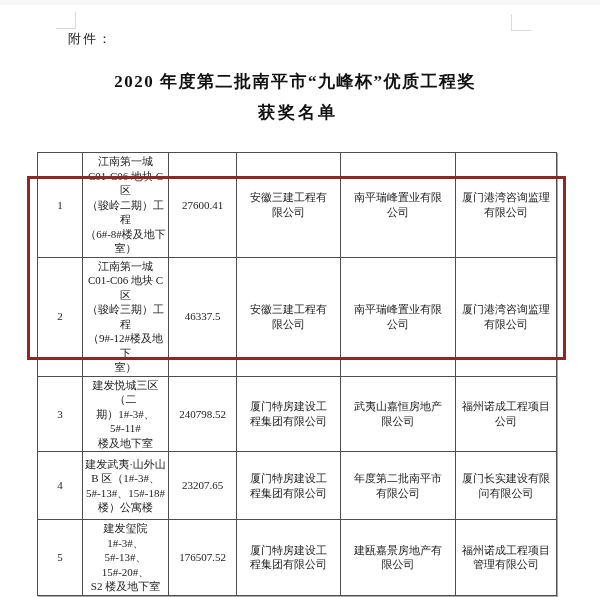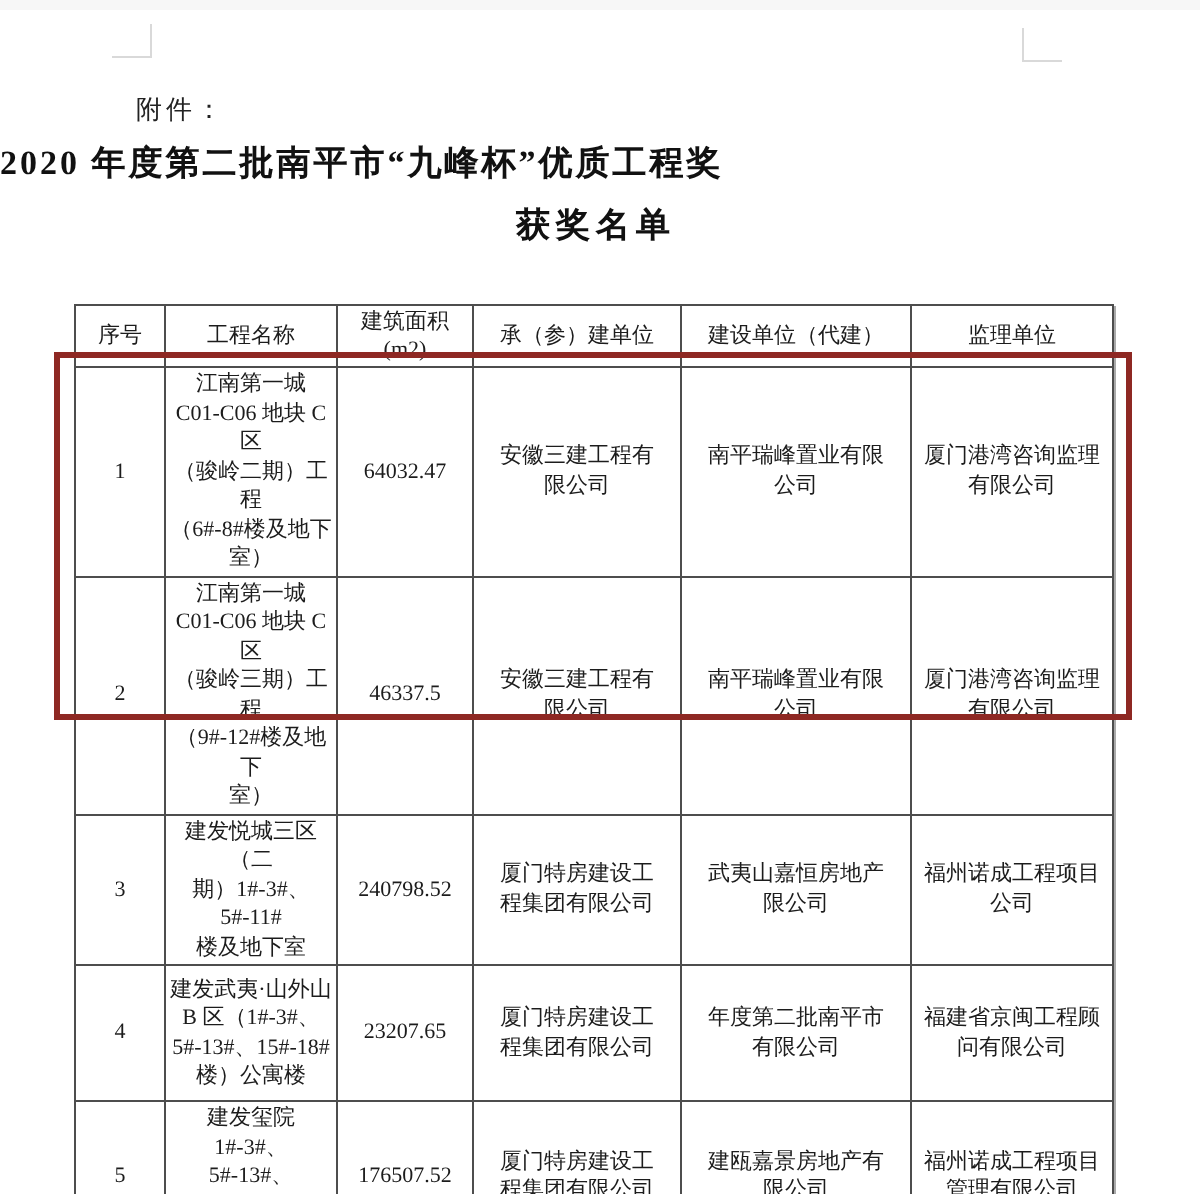--- a/index.html
+++ b/index.html
@@ -19,25 +19,25 @@
   .crop-mark.left {
     left: 56px; top: 12px;
     border-right: 1px solid #d9d9d9; border-bottom: 1px solid #d9d9d9;
   }
   .crop-mark.right {
     left: 511px; top: 14px;
     border-left: 1px solid #d9d9d9; border-bottom: 1px solid #d9d9d9;
   }
   .attachment {
     position: absolute; left: 68px; top: 30px;
-    font-size: 13px; letter-spacing: 2px; color: #222; margin-top: 16px;
+    font-size: 13px; letter-spacing: 2px; color: #222;
   }
   .doc-title {
     position: absolute; left: 0; top: 70px; width: 476px;
-    text-align: left; font-size: 17px; font-weight: bold;
+    text-align: right; font-size: 17px; font-weight: bold;
     letter-spacing: 1.5px; color: #111;
   }
   .doc-subtitle {
     position: absolute; left: 0; top: 101px; width: 596px;
     text-align: center; font-size: 17px; font-weight: bold;
     letter-spacing: 3px; color: #111;
   }
   table.awards {
     position: absolute; left: 37px; top: 152px;
     border-collapse: collapse; table-layout: fixed;
@@ -80,37 +80,28 @@
 <table class="awards">
   <colgroup>
     <col style="width:45px">
       <col style="width:86px">
       <col style="width:68px">
     <col style="width:104px">
       <col style="width:115px">
       <col style="width:101px">
   </colgroup>
   <tbody>
-      <tr style="height:30px">
-    <th>序号</th>
-    <th>工程名称</th>
-    <th>建筑面积
-(m2)</th>
-    <th>承（参）建单位</th>
-    <th>建设单位（代建）</th>
-    <th>监理单位</th>
-  </tr>
   <tr style="height:88px">
     <td>1</td>
     <td>江南第一城
 C01-C06 地块 C 区
 （骏岭二期）工程
 （6#-8#楼及地下
 室）</td>
-    <td>64032.47</td>
+    <td>27600.41</td>
     <td>安徽三建工程有
 限公司</td>
     <td>南平瑞峰置业有限
 公司</td>
     <td>厦门港湾咨询监理
 有限公司</td>
   </tr>
   <tr style="height:82px">
     <td>2</td>
     <td>江南第一城
@@ -143,21 +134,21 @@
     <td>4</td>
     <td>建发武夷·山外山
 B 区（1#-3#、
 5#-13#、15#-18#
 楼）公寓楼</td>
     <td>23207.65</td>
     <td>厦门特房建设工
 程集团有限公司</td>
     <td>年度第二批南平市
 有限公司</td>
-    <td>福建省京闽工程顾
+    <td>厦门长实建设有限
 问有限公司</td>
   </tr>
   <tr style="height:56px">
     <td>5</td>
     <td>建发玺院 1#-3#、
 5#-13#、15#-20#、
 S2 楼及地下室</td>
     <td>176507.52</td>
     <td>厦门特房建设工
 程集团有限公司</td>

